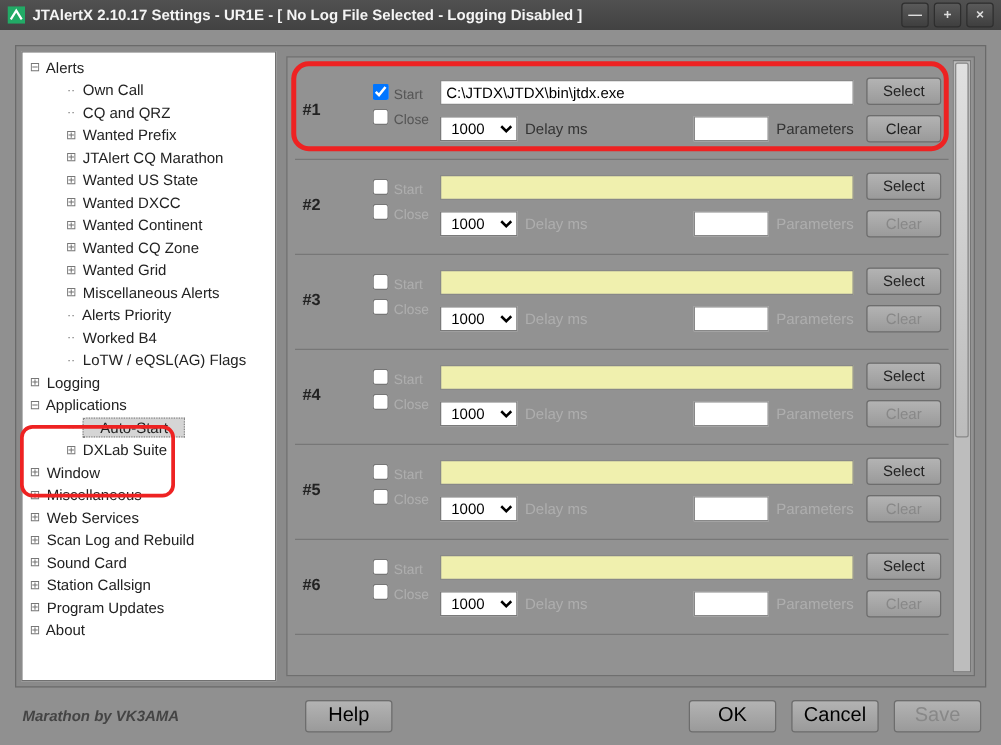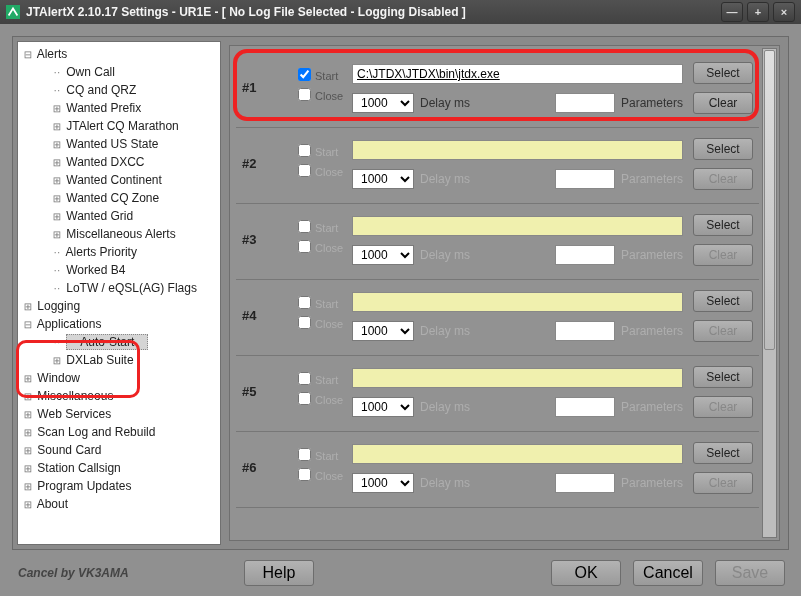--- a/index.html
+++ b/index.html
@@ -24,21 +24,21 @@
 .vscroll{position:absolute;right:2px;top:2px;bottom:2px;width:15px;background:#bdbdbd;border:1px solid #777;}
 .vscroll .thumb{position:absolute;left:1px;right:1px;top:1px;height:300px;background:linear-gradient(#e0e0e0,#bcbcbc);border:1px solid #888;border-radius:2px;}
 
 .app-row { height:76px; border-bottom:1px solid #777; position:relative; }
 .row-num { position:absolute; left:6px; top:28px; font-weight:bold; font-size:13px; color:#222;}
 .cb-col { position:absolute; left:42px; top:14px; font-size:11px; color:#555; }
 .cb-col.dim{color:#aeaeae;}
 .cb-col label{display:block;height:20px;line-height:20px;margin-left:20px;}
 .cb-col input{vertical-align:-1px;margin-right:4px;}
 
-.path-line{position:absolute;left:116px;top:12px;right:76px;height:20px;display:flex;align-items:flex-start;gap:6px;text-decoration:underline;}
+.path-line{position:absolute;left:116px;top:12px;right:76px;height:20px;display:flex;align-items:flex-start;gap:6px;}
 .path-input{flex:1;height:20px;border:1px solid #888;background:#fff;padding:0 4px;font-size:12px;}
 .path-input.dim{background:#f0f0ae;}
 .param-line{position:absolute;left:116px;top:40px;right:76px;height:22px;display:flex;align-items:center;gap:6px;font-size:12px;color:#333;}
 .param-line.dim{color:#aeaeae;}
 .delay-sel{width:62px;height:20px;border:1px solid #7a7a7a;background:#fff;font-size:12px;padding-left:4px;}
 .param-input{width:60px;height:20px;border:1px solid #888;background:#fff;}
 
 .btn-col{position:absolute;right:4px;top:10px;width:62px;}
 .btn{width:60px;height:22px;margin-bottom:8px;border:1px solid #6d6d6d;border-radius:3px;background:linear-gradient(#b3b3b3,#9a9a9a);font-size:12px;color:#222;cursor:pointer;}
 .btn.dim{color:#888;}
@@ -212,21 +212,21 @@
           </div>
         </div>
       <div class="vscroll">
           <div class="thumb"></div>
         </div>
       <div class="red-frame" style="left:3px;top:3px;right:20px;height:72px;"></div>
     </div>
   </div>
 
   <div class="footer">
-    <span class="credit">Cancel by VK3AMA</span>
+    <span class="credit">Marathon by VK3AMA</span>
     <button class="btn-f help">Help</button>
     <div class="right">
       <button class="btn-f">OK</button>
       <button class="btn-f">Cancel</button>
       <button class="btn-f dim">Save</button>
     </div>
   </div>
 </div>
 
 </body></html>

